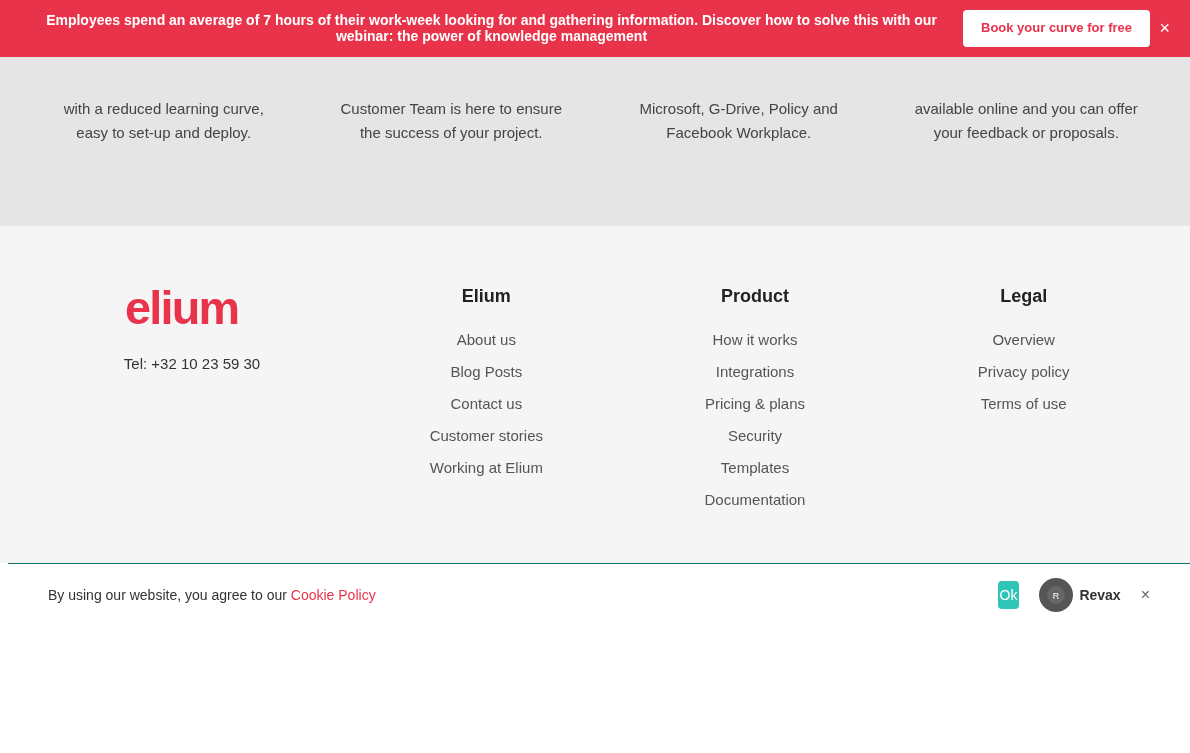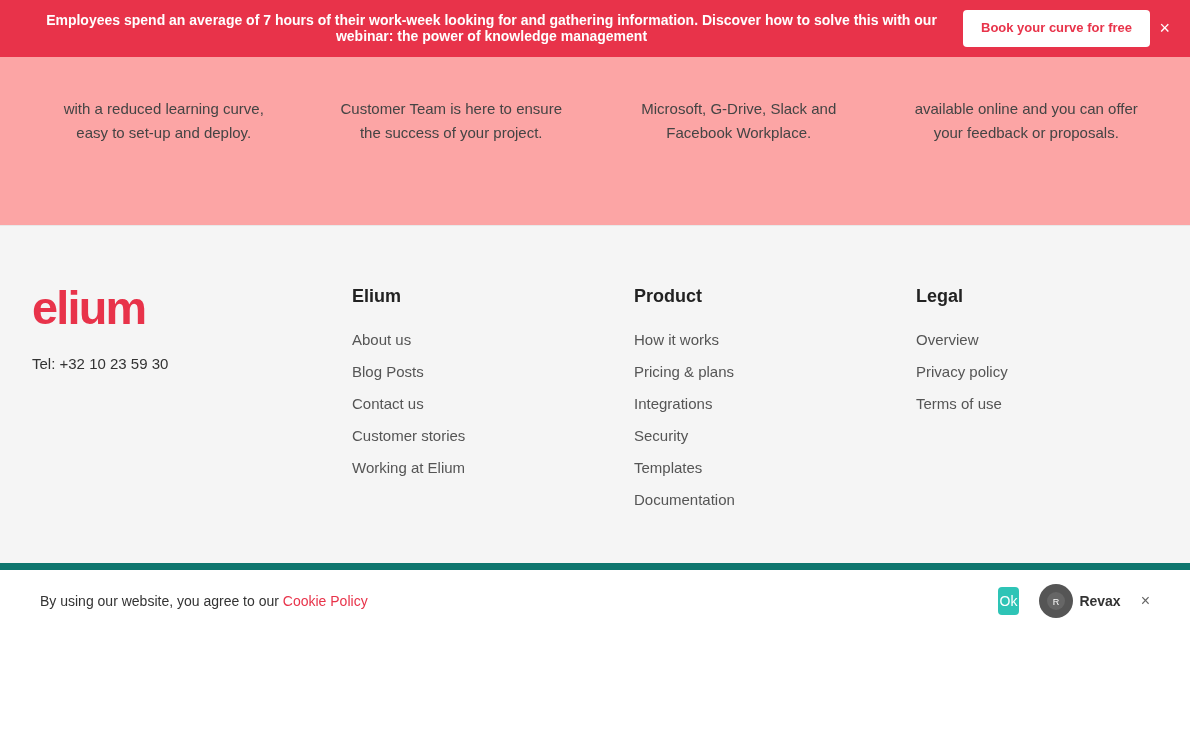--- a/index.html
+++ b/index.html
@@ -40,21 +40,21 @@
       right: 20px;
       background: none;
       border: none;
       color: #fff;
       font-size: 18px;
       cursor: pointer;
     }
 
     
     .features-section {
-      background: #fca5a5;
+      background: #e5e5e5;
       padding: 20px 0 60px;
     }
     .features-grid {
       display: grid;
       grid-template-columns: repeat(4, 1fr);
       gap: 0;
       max-width: 1190px;
       margin: 0 auto;
       padding: 0 20px;
     }
@@ -69,24 +69,25 @@
     }
 
     
     .footer-section {
       background: #f5f5f5;
       padding: 60px 0 40px;
     }
     .footer-inner {
       max-width: 1190px;
       margin: 0 auto;
-      padding: 0 32px;
+      padding: 0 52px;
       display: grid;
       grid-template-columns: 280px 1fr 1fr 1fr;
       gap: 40px;
+      text-align: center;
     }
     .footer-brand {}
     .footer-logo {
       margin-bottom: 20px;
     }
     .footer-logo svg {
       height: 45px;
     }
     .footer-tel {
       font-size: 15px;
@@ -116,25 +117,26 @@
     }
     .footer-col ul li a {
       font-size: 15px;
       color: #555;
       text-decoration: none;
     }
 
     
     .cookie-bar {
       background: #fff;
-      border-top: 7px solid #0f766e;
+      border-top: 1px solid #0f766e;
       padding: 14px 40px;
       display: flex;
       align-items: center;
       justify-content: space-between;
+      margin-left: 8px;
     }
     .cookie-text {
       font-size: 14px;
       color: #333;
     }
     .cookie-text a {
       color: #e8334a;
       text-decoration: none;
     }
     .cookie-right {
@@ -199,21 +201,21 @@
 
 <div class="features-section">
   <div class="features-grid">
     <div class="feature-card">
       <p>with a reduced learning curve, easy to set-up and deploy.</p>
     </div>
     <div class="feature-card">
       <p>Customer Team is here to ensure the success of your project.</p>
     </div>
     <div class="feature-card">
-      <p>Microsoft, G-Drive, Slack and Facebook Workplace.</p>
+      <p>Microsoft, G-Drive, Policy and Facebook Workplace.</p>
     </div>
     <div class="feature-card">
       <p>available online and you can offer your feedback or proposals.</p>
     </div>
   </div>
 </div>
 
 <div class="divider-section"></div>
 
 <div class="footer-section">
@@ -241,22 +243,22 @@
         <li><a href="#">Contact us</a></li>
         <li><a href="#">Customer stories</a></li>
         <li><a href="#">Working at Elium</a></li>
       </ul>
     </div>
 
     <div class="footer-col">
       <h3>Product</h3>
       <ul>
         <li><a href="#">How it works</a></li>
+        <li><a href="#">Integrations</a></li>
         <li><a href="#">Pricing &amp; plans</a></li>
-        <li><a href="#">Integrations</a></li>
         <li><a href="#">Security</a></li>
         <li><a href="#">Templates</a></li>
         <li><a href="#">Documentation</a></li>
       </ul>
     </div>
 
     <div class="footer-col">
       <h3>Legal</h3>
       <ul>
         <li><a href="#">Overview</a></li>

